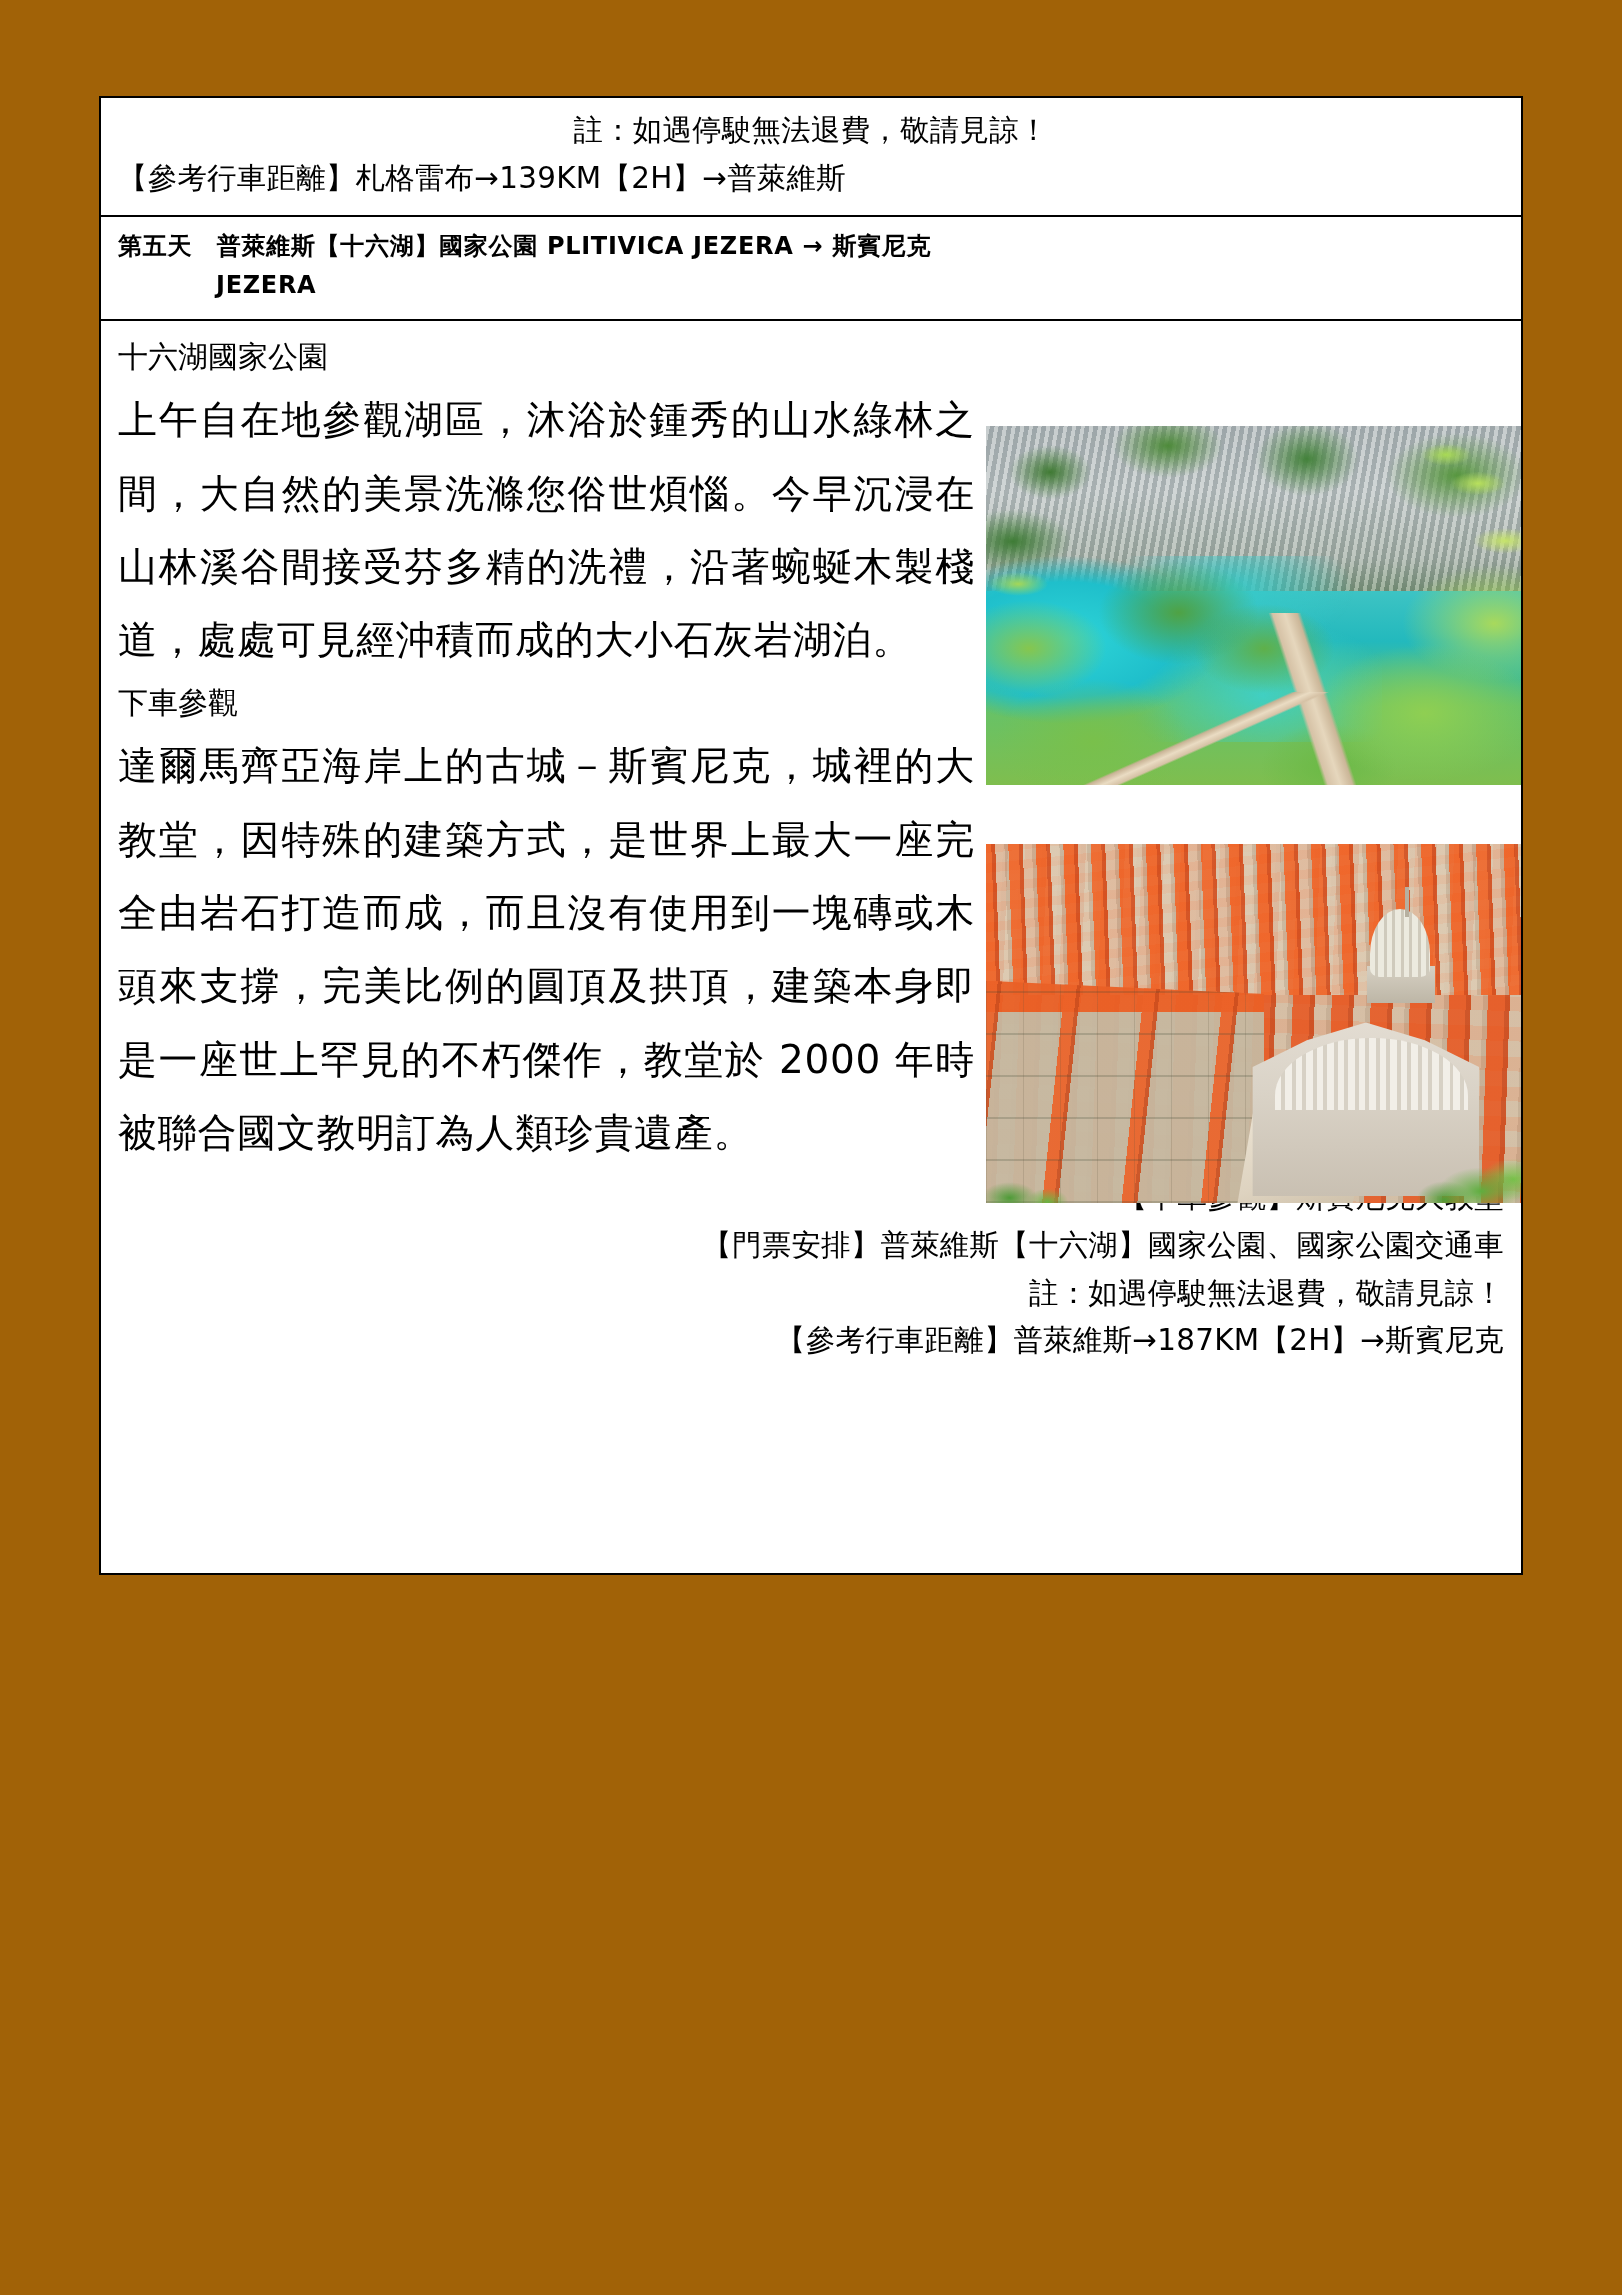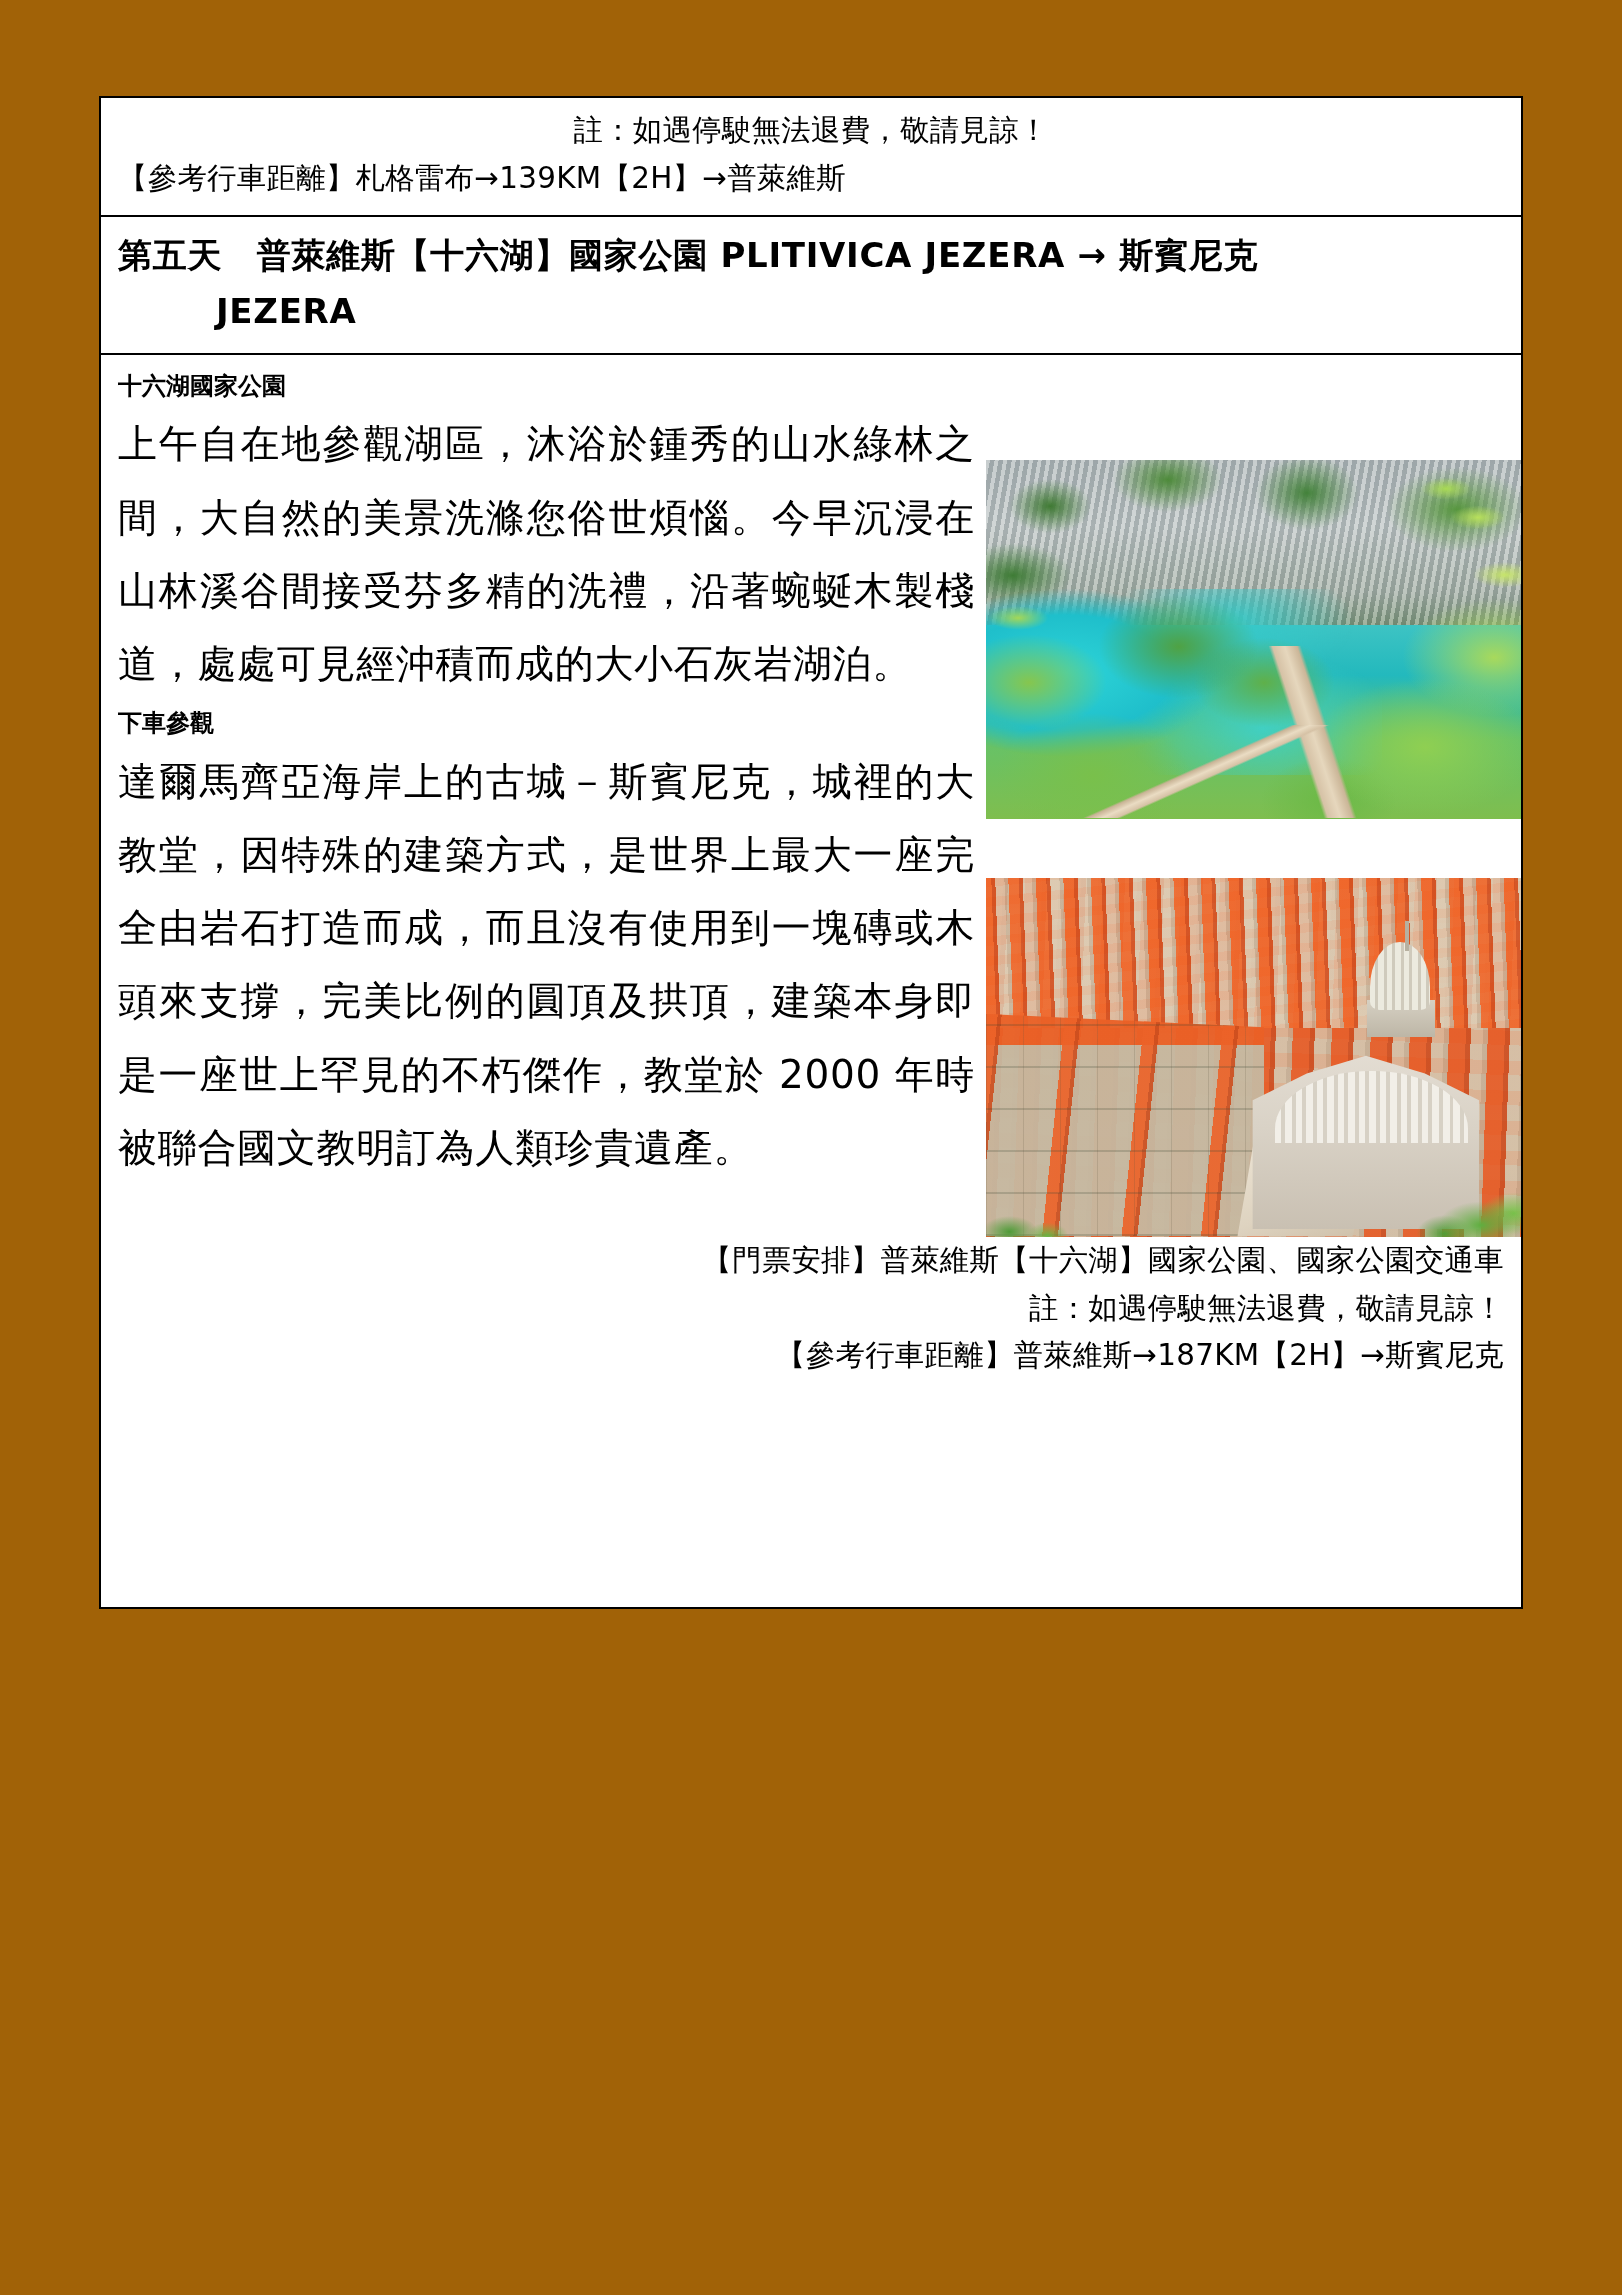--- a/index.html
+++ b/index.html
@@ -60,38 +60,38 @@
 
   
   .line.justify {
     text-align: justify;
     text-align-last: justify;
     font-weight: bold;
   }
 
   
   .day-title {
-    font-size: 34px;
+    font-size: 24px;
     font-weight: bold;
     line-height: 1.66;
     letter-spacing: 0.7px;
   }
   .day-title .sub {
     display: block;
     padding-left: 98px;
   }
 
   
   .body-cell {
     position: relative;
     min-height: 1230px;
   }
   .sec-head {
-    font-size: 24px;
-    font-weight: bold;
+    font-size: 30px;
+    font-weight: normal;
     line-height: 1.5;
     margin: 3.9px 0 3.9px 0;
   }
   .para {
     font-size: 39px;
     line-height: 1.88;
     letter-spacing: 0.7px;
     text-align: justify;
     margin: 0 0 2.6px 0;
   }

